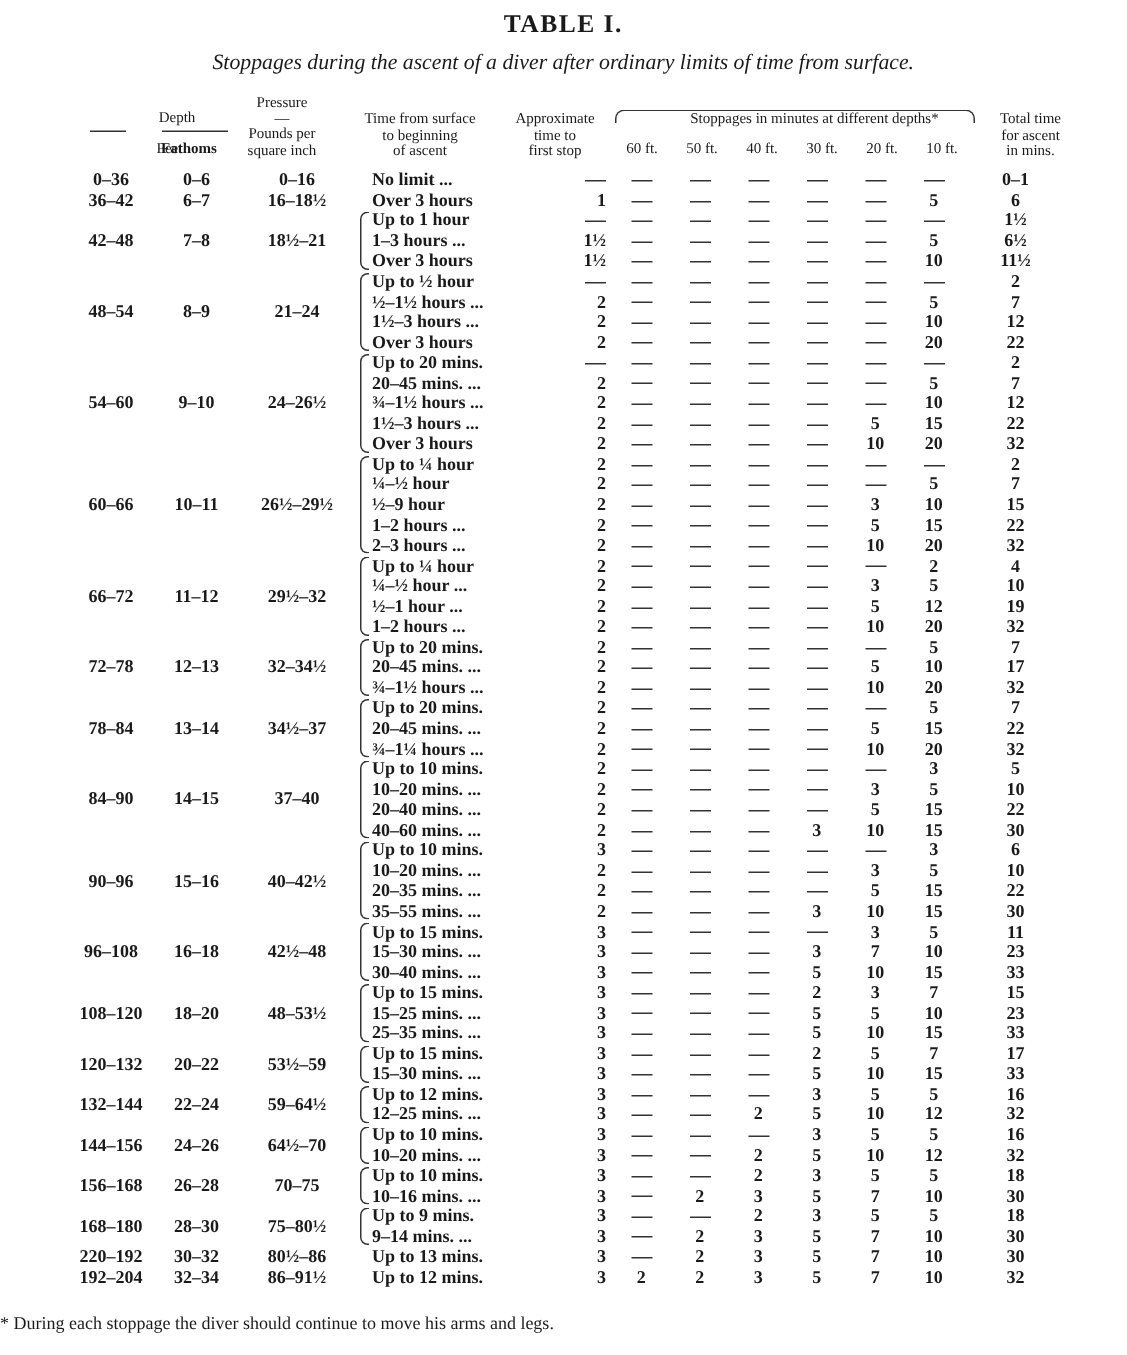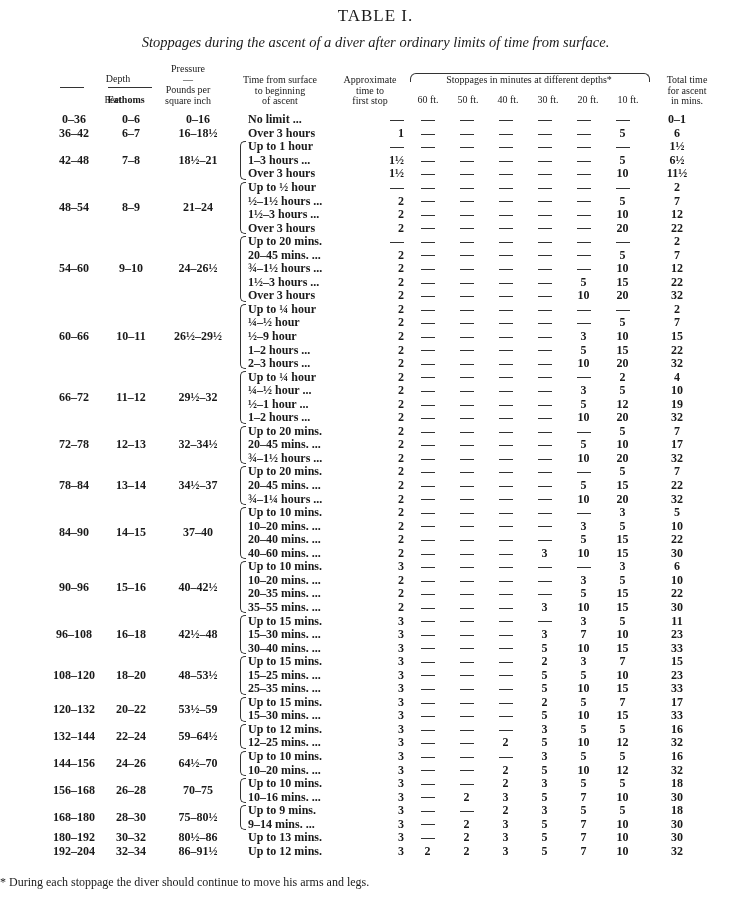--- a/index.html
+++ b/index.html
@@ -1,18 +1,18 @@
 <!DOCTYPE html>
 <html><head>
 <meta charset="utf-8">
 <style>
   html, body { margin:0; padding:0; background:#fff; }
   body { width:751px; height:903px; position:relative; overflow:hidden; color:#1a1a1a;
          font-family:"Liberation Serif","DejaVu Serif",serif; }
-  .title { position:absolute; top:6px; left:0; width:751px; text-align:center; font-weight:normal; font-size:17px; letter-spacing:1px; }
+  .title { position:absolute; top:6px; left:0; width:751px; text-align:center; font-weight:bold; font-size:17px; letter-spacing:1px; }
   .subtitle { position:absolute; top:34px; left:0; width:751px; text-align:center; font-style:italic; font-size:14.5px; }
   .hdr { position:absolute; font-size:10px; line-height:10.5px; text-align:center; }
   .hdr-line { position:absolute; height:0; border-top:1px solid #333; }
   .brace-top { position:absolute; left:410px; top:73px; width:238px; height:8px; border:1px solid #333; border-bottom:none; border-radius:6px 6px 0 0; }
   table { position:absolute; top:113px; left:0; border-collapse:collapse; font-size:12px; font-weight:bold; }
   td { padding:0; height:13.56px; line-height:13px; white-space:nowrap; vertical-align:middle; }
   td.feet { width:60px; text-align:center; padding-left:44px; }
   td.fath { width:54px; text-align:center; }
   td.pres { width:80px; text-align:center; }
   td.brace { width:8px; position:relative; }
@@ -48,21 +48,21 @@
   <div>to beginning</div>
   <div>of ascent</div>
 </div>
 
 <div class="hdr" style="left:330px;top:75px;width:80px;">
   <div>Approximate</div>
   <div>time to</div>
   <div>first stop</div>
 </div>
 
-<div class="hdr" style="left:410px;top:75px;width:238px;">Stoppages in minutes at different depths*</div>
+<div class="hdr" style="left:424px;top:75px;width:238px;">Stoppages in minutes at different depths*</div>
 <div class="brace-top"></div>
 <div style="position:absolute;left:408px;top:95px;width:240px;display:flex;" class="hdr">
   <div style="width:40px">60 ft.</div>
   <div style="width:40px">50 ft.</div>
   <div style="width:40px">40 ft.</div>
   <div style="width:40px">30 ft.</div>
   <div style="width:40px">20 ft.</div>
   <div style="width:40px">10 ft.</div>
 </div>
 
@@ -755,21 +755,21 @@
         <td class="first">3</td>
         <td class="stop"><span class="dash"></span></td>
         <td class="stop">2</td>
         <td class="stop">3</td>
         <td class="stop">5</td>
         <td class="stop">7</td>
         <td class="stop">10</td>
         <td class="total">30</td>
       </tr>
       <tr>
-        <td class="feet" rowspan="1">180–192</td>
+        <td class="feet" rowspan="1">220–192</td>
         <td class="fath" rowspan="1">30–32</td>
         <td class="pres" rowspan="1">80½–86</td>
         <td class="brace" rowspan="1"></td>
         <td class="time">Up to 13 mins.</td>
         <td class="first">3</td>
         <td class="stop"><span class="dash"></span></td>
         <td class="stop">2</td>
         <td class="stop">3</td>
         <td class="stop">5</td>
         <td class="stop">7</td>

